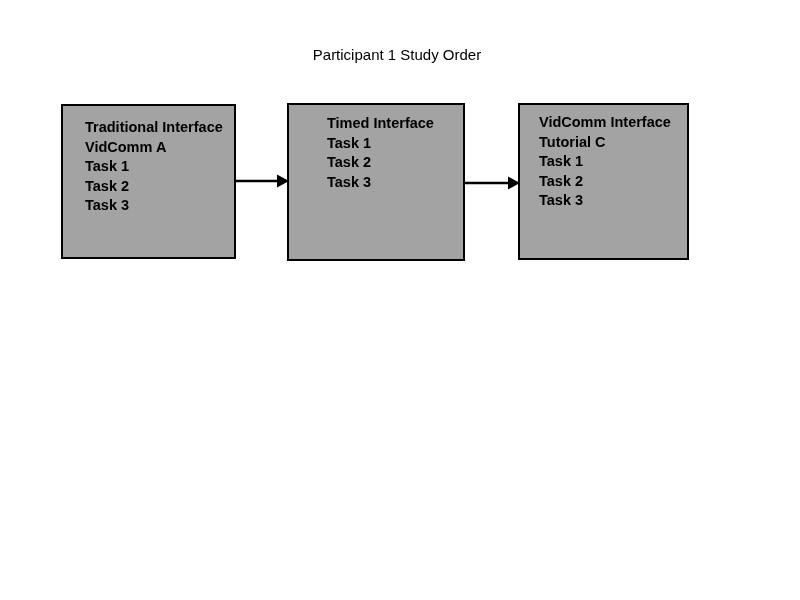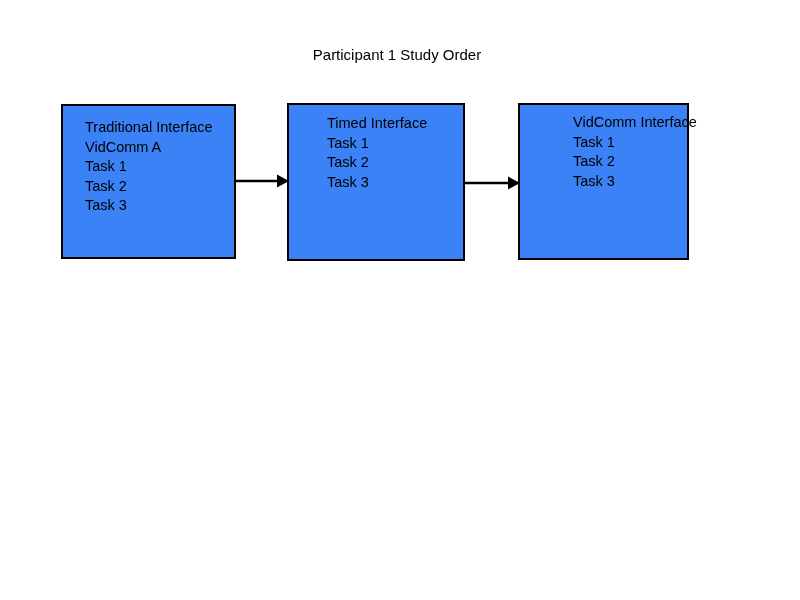--- a/index.html
+++ b/index.html
@@ -21,24 +21,25 @@
     left: 0;
     top: 46px;
     width: 794px;
     text-align: center;
     font-size: 15px;
     color: #000000;
   }
   .box {
     position: absolute;
     border: 2.5px solid #000000;
-    background: #3b82f6;
+    background: #a3a3a3;
     box-sizing: border-box;
     font-size: 14.5px;
     line-height: 19.5px;
+    font-weight: bold;
   }
   .box .line {
     white-space: nowrap;
   }
   .box1 {
     left: 61px;
     top: 104px;
     width: 175px;
     height: 155px;
     padding: 12px 0 0 22px;
@@ -48,21 +49,21 @@
     top: 103px;
     width: 178px;
     height: 158px;
     padding: 9px 0 12px 38px;
   }
   .box3 {
     left: 518px;
     top: 103px;
     width: 171px;
     height: 157px;
-    padding: 8px 0 0 53px;
+    padding: 8px 0 0 19px;
   }
   .arrow {
     position: absolute;
     display: block;
   }
   .arrow1 { left: 234px; top: 171px; }
   .arrow2 { left: 463px; top: 173px; }
 </style>
 </head>
 <body>
@@ -91,18 +92,19 @@
     <div class="line">Task 3</div>
   </div>
 
   <svg class="arrow arrow2" width="58" height="20" viewBox="0 0 58 20">
     <line x1="1" y1="10" x2="46" y2="10" stroke="#000000" stroke-width="2.5"></line>
     <polygon points="45,3.5 57,10 45,16.5" fill="#000000"></polygon>
   </svg>
 
   <div class="box box3">
     <div class="line">VidComm Interface</div>
+    <div class="line">Tutorial C</div>
     <div class="line">Task 1</div>
     <div class="line">Task 2</div>
     <div class="line">Task 3</div>
   </div>
 
 </div>
 
 </body></html>

